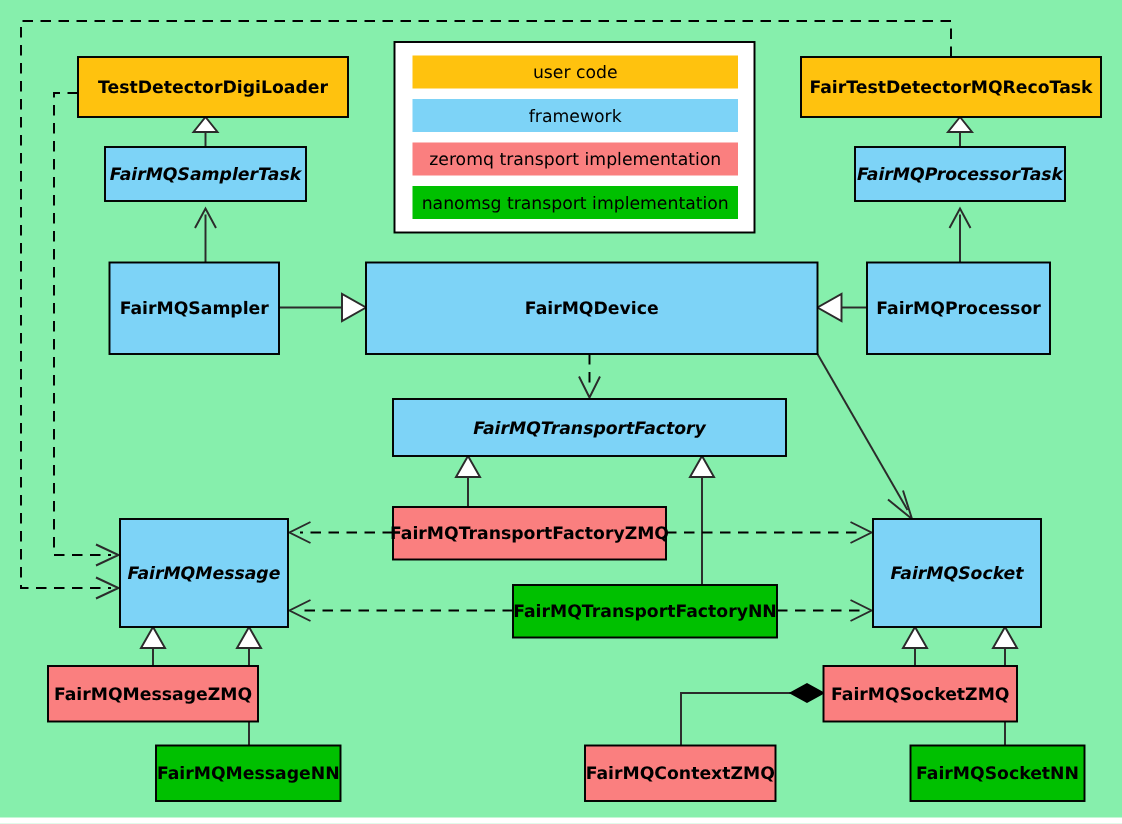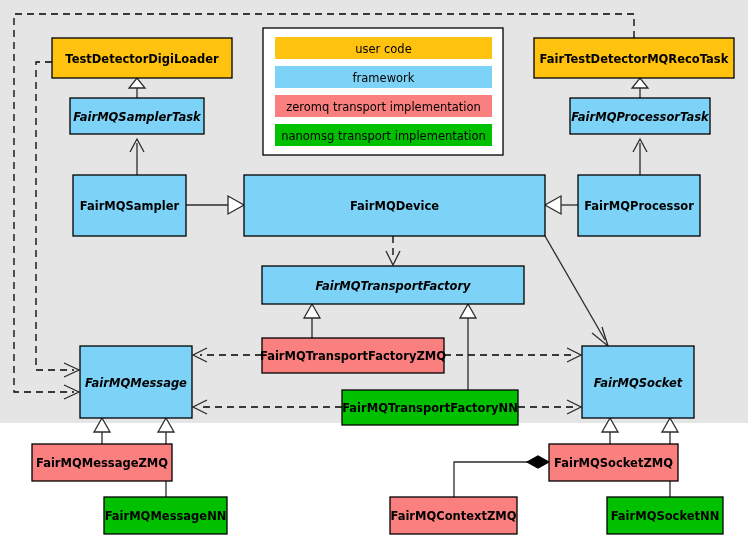--- a/index.html
+++ b/index.html
@@ -1,18 +1,18 @@
 <!DOCTYPE html>
 <html><head>
 <meta charset="utf-8">
 <style>
   html,body{margin:0;padding:0;background:#ffffff;}
   body{width:748px;height:549px;overflow:hidden;
        font-family:"DejaVu Sans","Liberation Sans",sans-serif;}
-  #diagram{position:relative;width:748px;height:423px;background:#e5e5e5;text-align:right;}
+  #diagram{position:relative;width:748px;height:545px;background:#86efac;text-align:right;}
   svg{display:block;}
   .box-label{font-size:11.5px;font-weight:bold;fill:#000;
              text-anchor:middle;dominant-baseline:middle;}
   .box-label.italic{font-style:italic;}
   .legend-label{font-size:11.5px;fill:#000;text-anchor:middle;
                 dominant-baseline:middle;font-weight:normal;}
   .edge{stroke:#2b2b2b;stroke-width:1.3;fill:none;}
   .edge-dashed{stroke:#000;stroke-width:1.3;fill:none;
                stroke-dasharray:7,5;}
   .tri{fill:#ffffff;stroke:#2b2b2b;stroke-width:1.3;}

